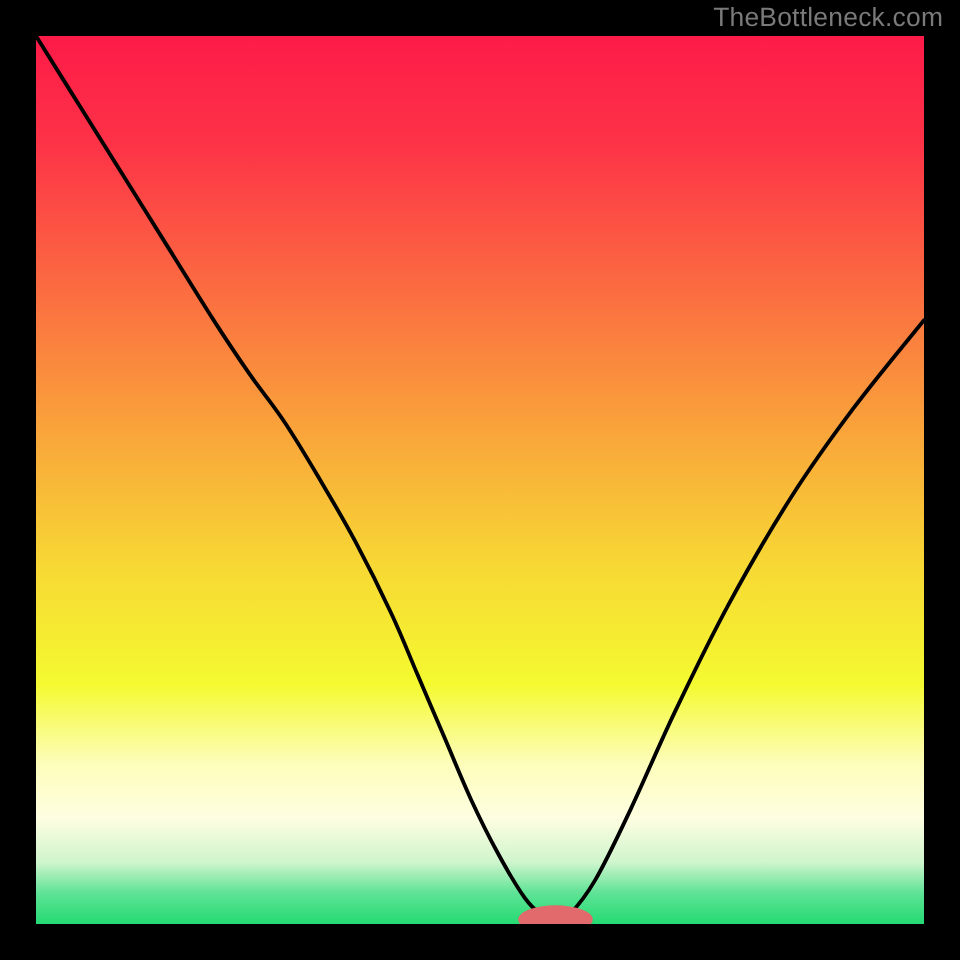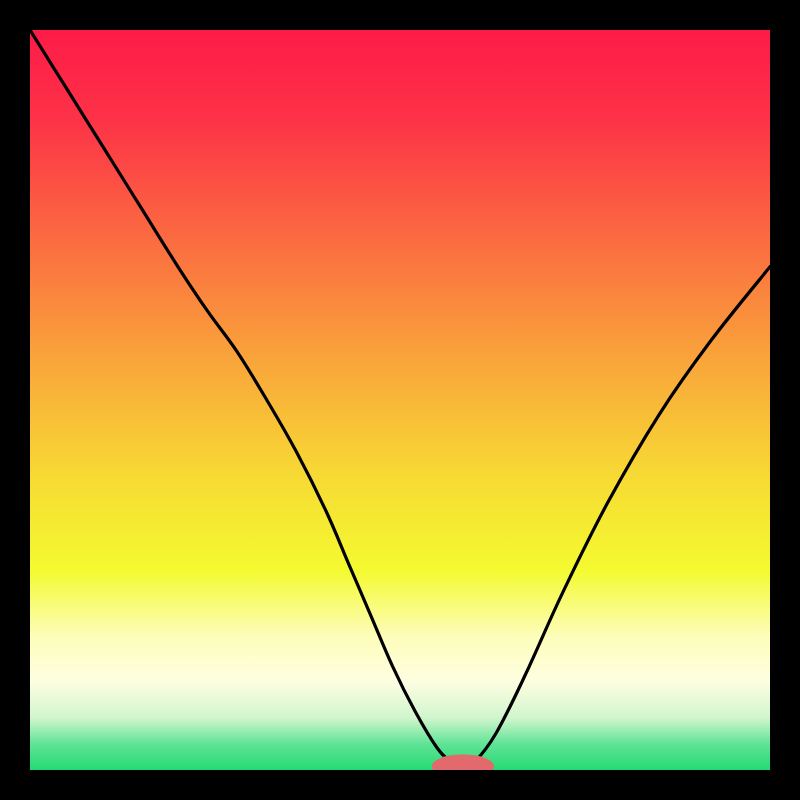--- a/index.html
+++ b/index.html
@@ -34,20 +34,21 @@
     height: 740px;
   }
   svg {
     display: block;
   }
 </style>
 </head>
 <body>
 
 <div class="container">
+  <div class="watermark">TheBottleneck.com</div>
 
   <div class="plot-area">
     <svg id="chart-svg" width="740" height="740" viewBox="0 0 740 740" preserveAspectRatio="none">
       <defs>
         <linearGradient id="bg-grad" x1="0" y1="0" x2="0" y2="1">
             <stop offset="0%" stop-color="#fd1b48"></stop>
             <stop offset="12%" stop-color="#fd3247"></stop>
             <stop offset="28.000000000000004%" stop-color="#fb6a41"></stop>
             <stop offset="45%" stop-color="#f9a63a"></stop>
             <stop offset="60%" stop-color="#f7d934"></stop>

